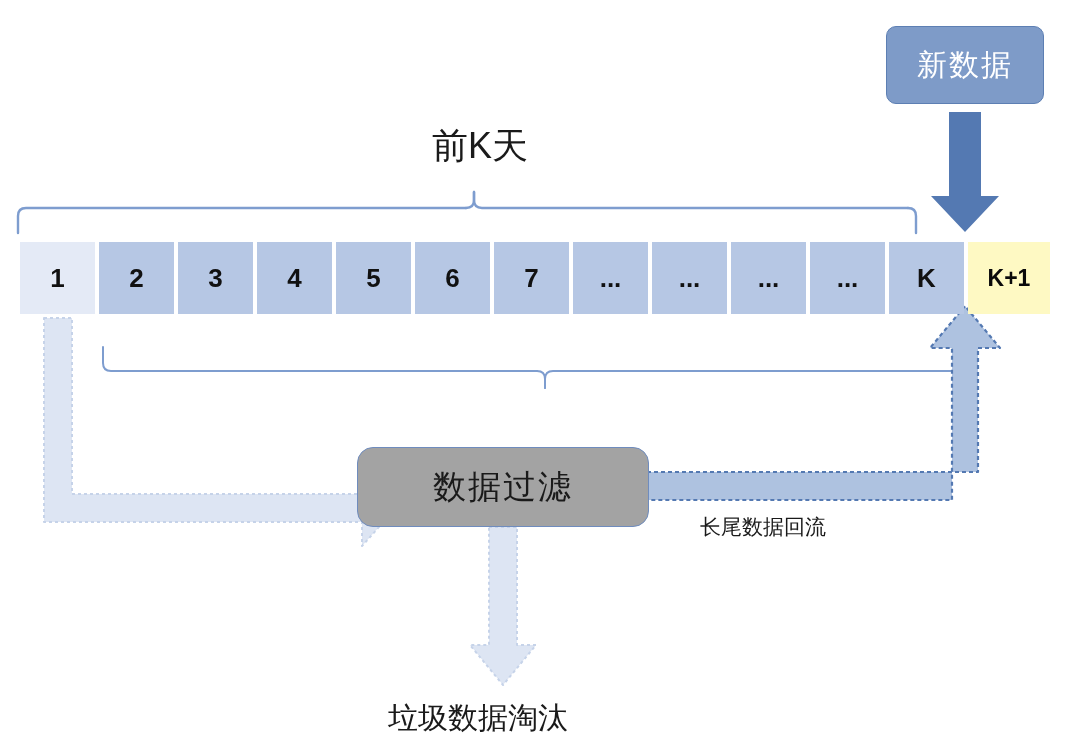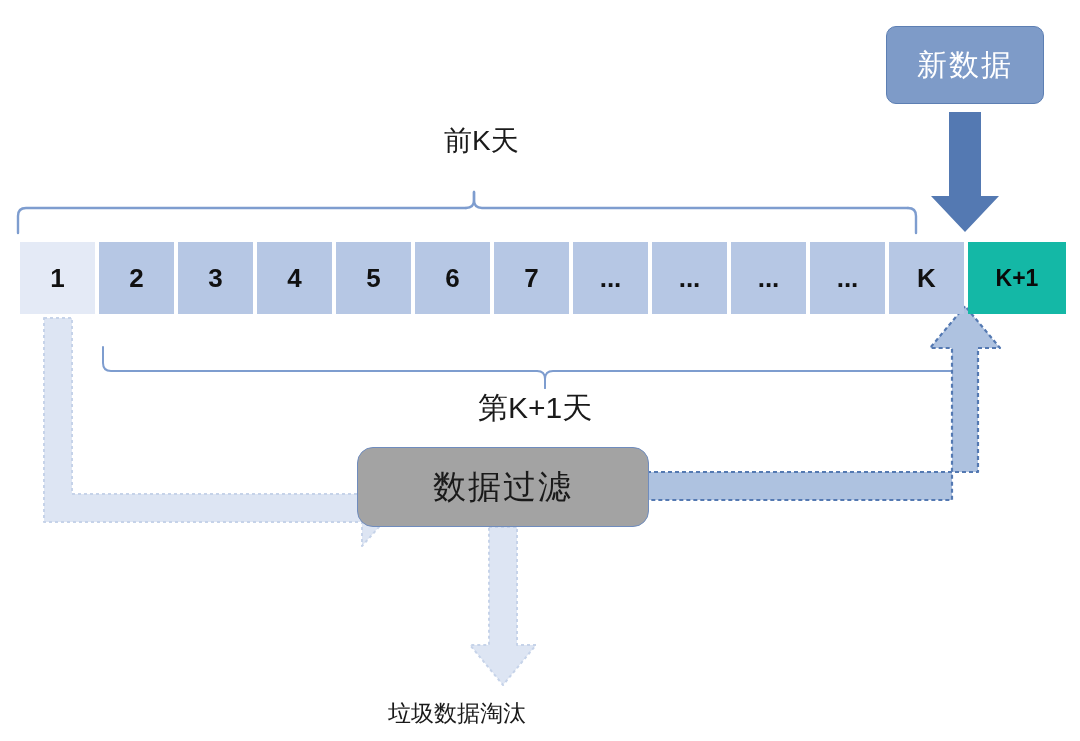--- a/index.html
+++ b/index.html
@@ -33,42 +33,42 @@
   }
   .cell{
     width:75px;height:72px;margin-right:4px;
     background:#b6c7e4;
     display:flex;align-items:center;justify-content:center;
     font-size:26px;font-weight:bold;color:#111111;
     box-sizing:border-box;
   }
   .cell.first{background:#e4eaf6;}
   .cell.newday{
-    background:#14b8a6;color:#0a0a0a;margin-right:0;
-    width:98px;font-size:23px;
+    background:#fef9c3;color:#0a0a0a;margin-right:0;
+    width:82px;font-size:23px;
   }
 
   
   .filter-box{
     position:absolute;left:357px;top:447px;width:292px;height:80px;
     background:#a3a3a3;
     border:1.6px solid #6f8cbe;
     border-radius:16px;
     display:flex;align-items:center;justify-content:center;
     font-size:33px;color:#1a1a1a;letter-spacing:2px;
     box-sizing:border-box;
     z-index:5;
   }
 
   
   .lbl{position:absolute;color:#1a1a1a;white-space:nowrap;}
-  .lbl-topk{left:444px;top:122px;font-size:28px;}
+  .lbl-topk{left:432px;top:122px;font-size:36px;}
   .lbl-kplus1{left:478px;top:388px;font-size:30px;}
   .lbl-return{left:700px;top:513px;font-size:21px;}
-  .lbl-discard{left:388px;top:698px;font-size:23px;}
+  .lbl-discard{left:388px;top:698px;font-size:30px;}
 </style>
 </head>
 <body>
 
 <div id="stage">
 
   <svg id="wires" viewBox="0 0 1080 741" xmlns="http://www.w3.org/2000/svg">
 
     <g>
       <path d="M949,112 L981,112 L981,196 L999,196 L965,232 L931,196 L949,196 Z" fill="#5479b2"></path>
@@ -142,22 +142,22 @@
       <span>...</span>
     </div>
     <div class="cell">
       <span>K</span>
     </div>
     <div class="cell newday">
       <span>K+1</span>
     </div>
   </div>
 
-  <div class="lbl lbl-kplus1">第K+1天</div>
 
   <div class="filter-box">
     <span>数据过滤</span>
   </div>
 
+  <div class="lbl lbl-return">长尾数据回流</div>
 
   <div class="lbl lbl-discard">垃圾数据淘汰</div>
 
 </div>
 
 </body></html>

